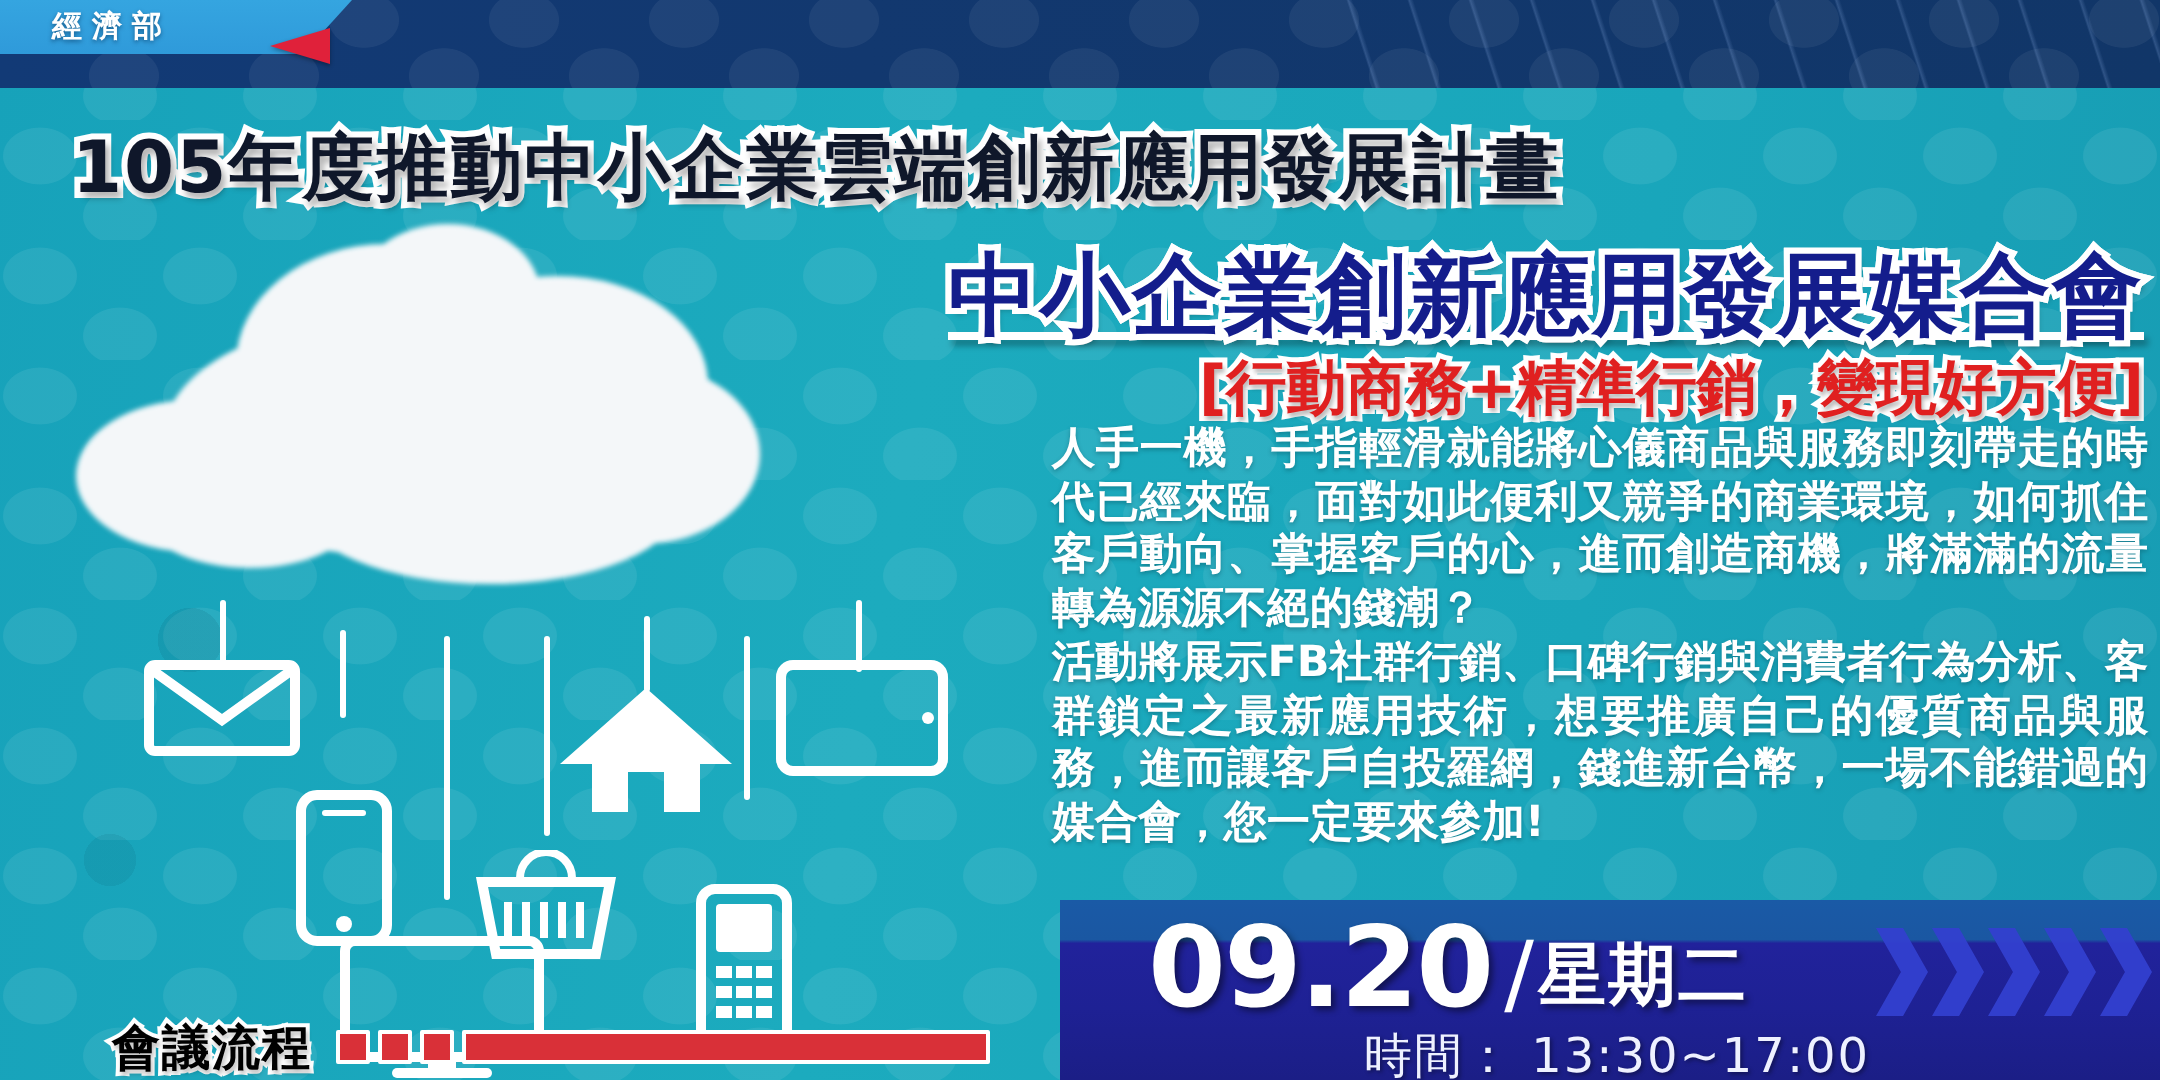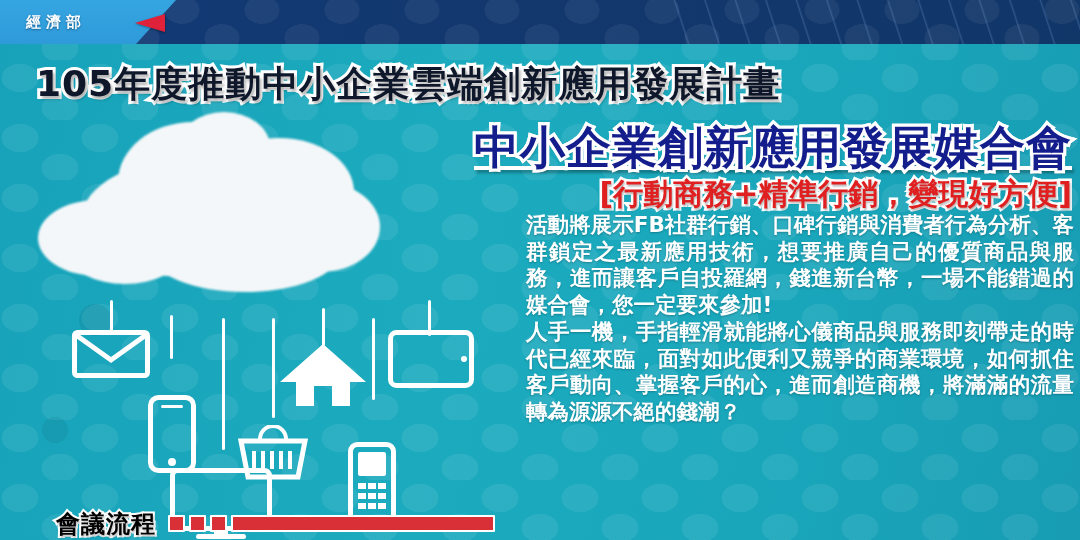--- a/index.html
+++ b/index.html
@@ -37,21 +37,21 @@
     background-size:80px 56px,80px 56px,100% 100%;
     overflow:hidden;
   }
   .topbar .streaks{
     position:absolute;right:0;top:0;width:420px;height:44px;
     background:repeating-linear-gradient(72deg,
        rgba(130,170,230,.0) 0px,rgba(130,170,230,.0) 26px,
        rgba(150,185,240,.22) 27px,rgba(150,185,240,.0) 29px);
   }
   .min-tab{
-    position:absolute;left:0;top:0;height:44px;width:176px;
+    position:absolute;left:0;top:0;height:27px;width:176px;
     background:linear-gradient(180deg,#35a5e0 0%,#2f9ada 100%);
     clip-path:polygon(0 0,176px 0,136px 44px,0 44px);
     display:flex;align-items:center;
   }
   .min-tab span{
     margin-left:26px;color:#ffffff;font-size:15px;font-weight:bold;
     letter-spacing:5px;text-shadow:0 1px 2px rgba(0,40,80,.55);
   }
   .red-tri{
     position:absolute;left:135px;top:14px;width:0;height:0;
@@ -249,28 +249,43 @@
       <span>經濟部</span>
     </div>
     <div class="red-tri"></div>
   </div>
 
   <div class="title1">105年度推動中小企業雲端創新應用發展計畫</div>
   <div class="title2">中小企業創新應用發展媒合會</div>
   <div class="subtitle">[行動商務+精準行銷，變現好方便]</div>
 
   <div class="body-copy">
+    <p>人手一機，手指輕滑就能將心儀商品與服務即刻帶走的時代已經來臨，面對如此便利又競爭的商業環境，如何抓住客戶動向、掌握客戶的心，進而創造商機，將滿滿的流量轉為源源不絕的錢潮？</p>
     <p>活動將展示FB社群行銷、口碑行銷與消費者行為分析、客群鎖定之最新應用技術，想要推廣自己的優質商品與服務，進而讓客戶自投羅網，錢進新台幣，一場不能錯過的媒合會，您一定要來參加!</p>
-    <p>人手一機，手指輕滑就能將心儀商品與服務即刻帶走的時代已經來臨，面對如此便利又競爭的商業環境，如何抓住客戶動向、掌握客戶的心，進而創造商機，將滿滿的流量轉為源源不絕的錢潮？</p>
   </div>
 
   <div class="agenda">
     <div class="lbl">會議流程</div>
     <div class="bar">
       <div class="seg s1"></div>
       <div class="seg s2"></div>
       <div class="seg s3"></div>
       <div class="seg s4"></div>
     </div>
   </div>
 
+  <div class="datepanel">
+    <div class="chevs">
+      <div class="chev"></div>
+      <div class="chev"></div>
+      <div class="chev"></div>
+      <div class="chev"></div>
+      <div class="chev"></div>
+    </div>
+    <div class="dateline">
+      <div class="dnum">09.20</div>
+      <div class="dslash">/</div>
+      <div class="dday">星期二</div>
+    </div>
+    <div class="timeline">時間： 13:30~17:00</div>
+  </div>
 
 </div>
 
 </body></html>

